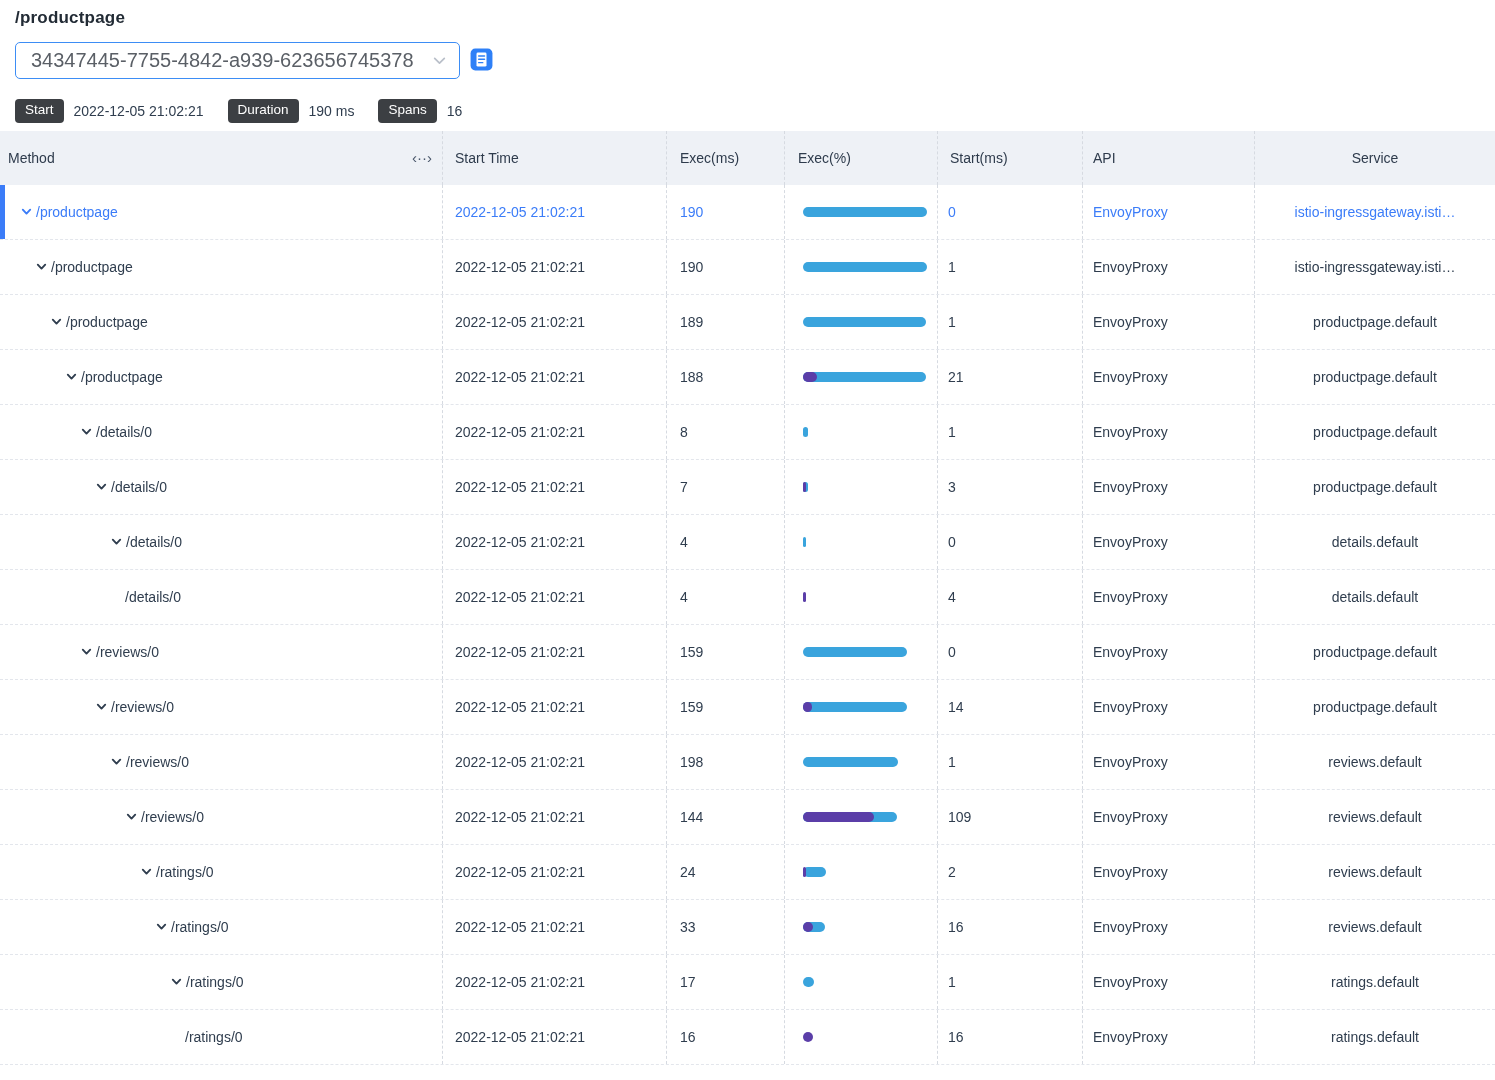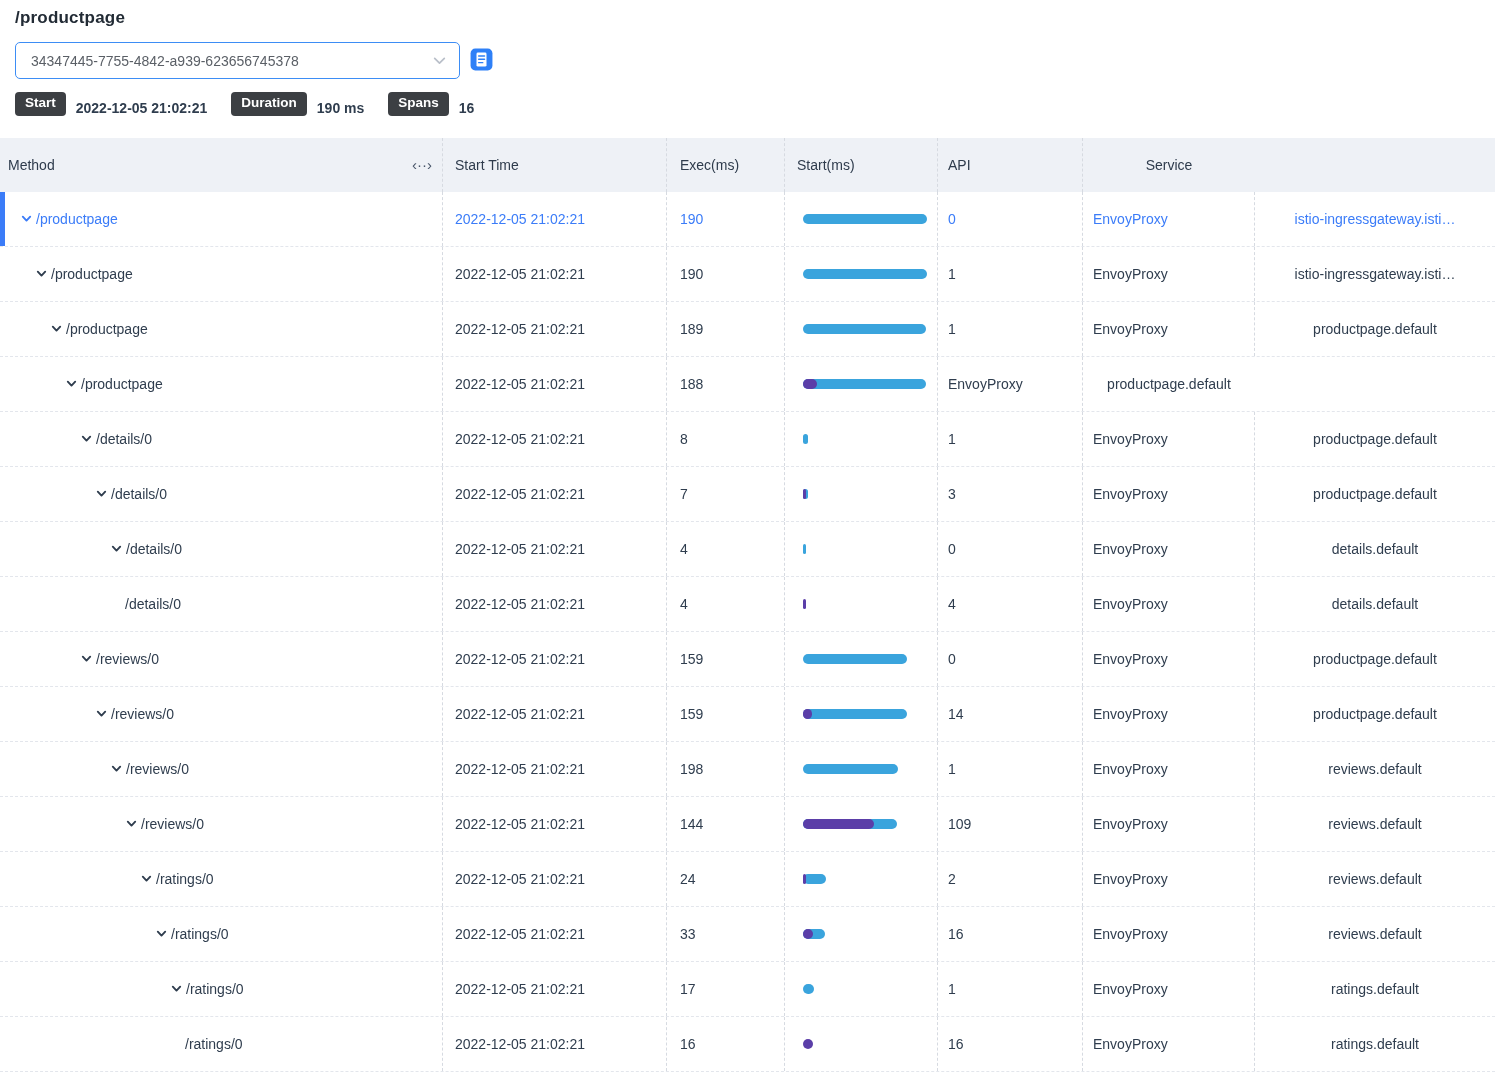--- a/index.html
+++ b/index.html
@@ -6,32 +6,32 @@
   html,body { width:1495px; height:1080px; background:#ffffff; overflow:hidden;
               font-family:"Liberation Sans","DejaVu Sans",sans-serif; color:#2f3d4e; }
 
   .topbar { padding:8px 0 0 15px; }
   .page-title { font-size:17px; font-weight:700; color:#222b35; letter-spacing:.2px; }
 
   .selector-row { margin-top:14px; display:flex; align-items:center; }
   .trace-select { width:445px; height:37px; border:1.5px solid #3d8df5; border-radius:5px;
                   background:#fff; display:flex; align-items:center; padding:0 12px 0 15px;
                   cursor:pointer; }
-  .select-text { flex:1; font-size:14px; color:#5a5f66; white-space:nowrap; overflow:hidden;
+  .select-text { flex:1; font-size:20px; color:#5a5f66; white-space:nowrap; overflow:hidden;
                  text-overflow:ellipsis; }
   .select-arrow { color:#b9bfc9; display:flex; align-items:center; }
   .copy-btn { border:none; background:transparent; margin-left:9px; cursor:pointer;
               display:flex; align-items:center; padding:0; }
 
-  .meta-row { margin-top:13px; display:flex; align-items:flex-end; font-size:14px;font-weight:bold; }
+  .meta-row { margin-top:20px; display:flex; align-items:center; font-size:14px; }
   .badge { background:#3c3f43; color:#fff; border-radius:4px; padding:3px 10px 4px;
            font-size:13.5px; line-height:1.25; }
   .meta-value { margin:0 24px 0 10px; color:#2f3d4e; }
 
-  .trace-table { margin-top:22px; width:1495px; font-size:14px; }
+  .trace-table { margin-top:8px; width:1495px; font-size:14px; }
   .thead, .row { display:grid; grid-template-columns:443px 224px 118px 153px 145px 172px 240px; }
   .thead { height:54px; background:#eef1f6; align-items:center; color:#2e3b4c; }
   .thead .cell { height:100%; display:flex; align-items:center; }
   .row { height:55px; align-items:center; border-bottom:1px dashed #e3e6ec; position:relative; }
   .cell { height:100%; display:flex; align-items:center; border-right:1px dashed #d6dae1;
           overflow:hidden; }
   .cell:last-child { border-right:none; }
 
   .method-head { justify-content:space-between; padding:0 10px 0 8px; }
   .resize-handle { color:#49566a; font-size:15px; letter-spacing:0; cursor:col-resize;
@@ -104,20 +104,21 @@
 </div>
 
 <div class="trace-table">
   <div class="thead">
     <div class="cell method-head">
       <span>Method</span>
       <span class="resize-handle">‹··›</span>
     </div>
     <div class="cell pad12">Start Time</div>
     <div class="cell pad13">Exec(ms)</div>
+    <div class="cell pad13">Exec(%)</div>
     <div class="cell pad12">Start(ms)</div>
     <div class="cell pad10">API</div>
     <div class="cell service-head">Service</div>
   </div>
   <div class="tbody">
       <div class="row selected">
         <div class="cell">
           <div class="method-inner" style="padding-left: 20px;">
             <span class="tree-chevron">
               <svg width="13" height="13" viewBox="0 0 14 14">
@@ -201,20 +202,21 @@
         </div>
         <div class="cell c-start">2022-12-05 21:02:21</div>
         <div class="cell c-exec">188</div>
         <div class="cell bar-cell">
           <div class="bar-track">
             <div class="bar" style="width: 122.695px;">
               <div class="bar-self" style="width: 13.7053px;"></div>
             </div>
           </div>
         </div>
+        <div class="cell c-self">21</div>
         <div class="cell c-api">EnvoyProxy</div>
         <div class="cell c-service">
           <span class="svc-text">productpage.default</span>
         </div>
       </div>
       <div class="row">
         <div class="cell">
           <div class="method-inner" style="padding-left: 80px;">
             <span class="tree-chevron">
               <svg width="13" height="13" viewBox="0 0 14 14">

